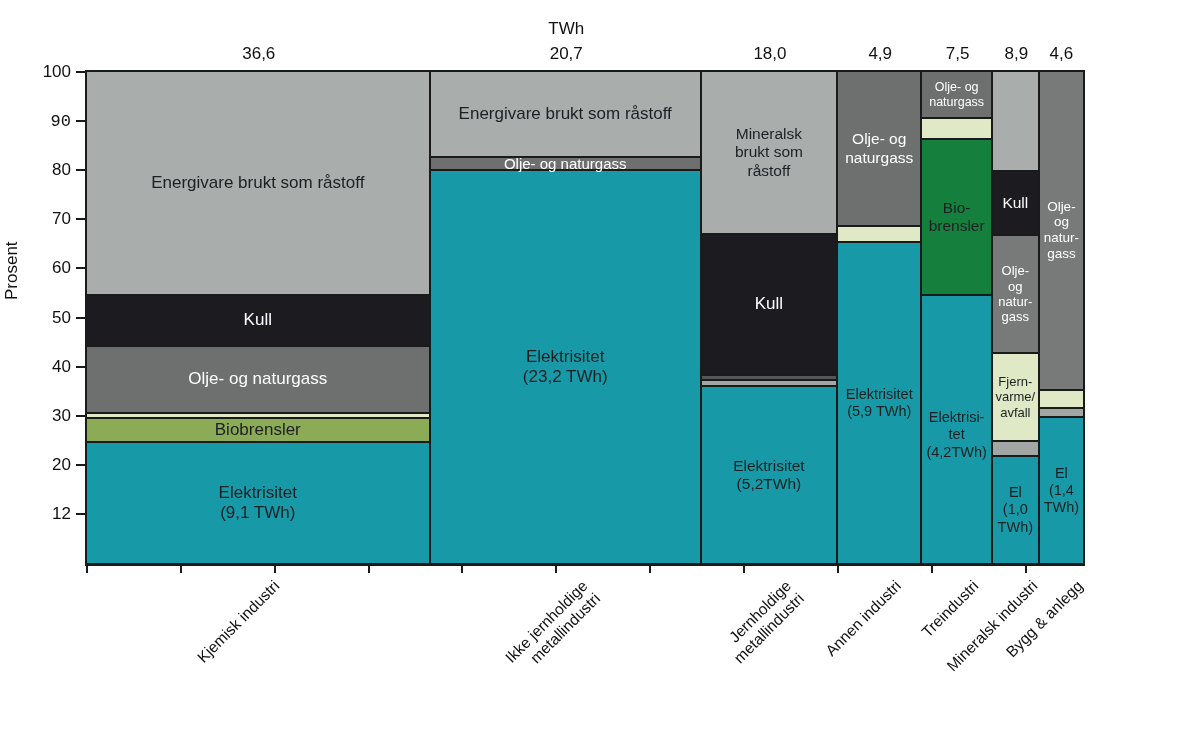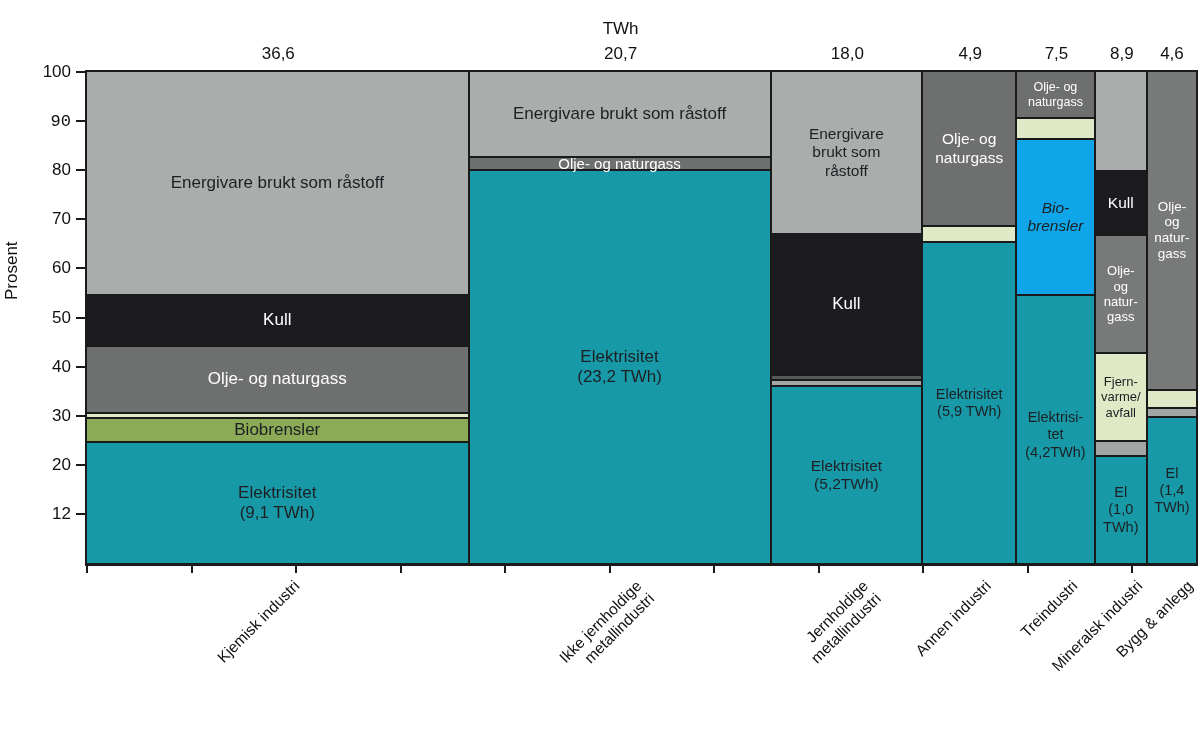--- a/index.html
+++ b/index.html
@@ -1,18 +1,18 @@
 <!DOCTYPE html>
 <html><head>
 <meta charset="utf-8">
 <style>
   html,body{margin:0;padding:0;background:#ffffff;}
   #page{position:relative;width:1200px;height:730px;background:#ffffff;overflow:hidden;
         font-family:"Liberation Sans",sans-serif;color:#1c2023;}
-  #plot{position:absolute;left:85px;top:70px;width:1113px;height:496px;
+  #plot{position:absolute;left:85px;top:70px;width:1000px;height:496px;
         box-sizing:border-box;border:2px solid #1a1a1a;border-bottom-width:3px;background:#fff;}
   .col{position:absolute;top:0;bottom:0;box-sizing:border-box;}
   .col:not(.last){border-right:2px solid #1a1a1a;}
   .seg{position:absolute;left:0;right:0;box-sizing:border-box;
        display:flex;align-items:center;justify-content:center;text-align:center;}
   .seg:not(.topmost){border-top:2px solid #1a1a1a;}
   .seg-label{position:relative;z-index:5;white-space:pre-line;line-height:1.18;pointer-events:none;}
   .ytick{position:absolute;right:100%;width:9px;height:2px;background:#1a1a1a;margin-right:2px;}
   .ytick-label{position:absolute;right:100%;margin-right:16px;font-size:17px;white-space:nowrap;
                transform:translateY(50%);color:#111;}
@@ -109,21 +109,21 @@
         <div class="seg" style="bottom: 0%; height: 36.2%; background: rgb(24, 153, 167);">
           <span class="seg-label" style="font-size: 15.5px; color: rgb(28, 32, 35);">Elektrisitet
 (5,2TWh)</span>
         </div>
         <div class="seg" style="bottom: 36.2%; height: 1.3%; background: rgb(162, 166, 165);"></div>
         <div class="seg" style="bottom: 37.5%; height: 1%; background: rgb(85, 88, 91);"></div>
         <div class="seg" style="bottom: 38.5%; height: 28.7%; background: rgb(27, 27, 32);">
           <span class="seg-label" style="font-size: 17px; color: rgb(255, 255, 255);">Kull</span>
         </div>
         <div class="seg topmost" style="bottom: 67.2%; height: 32.8%; background: rgb(169, 173, 172);">
-          <span class="seg-label" style="font-size: 15.5px; color: rgb(28, 32, 35);">Energivare
+          <span class="seg-label" style="font-size: 15.5px; color: rgb(28, 32, 35);">Mineralsk
 brukt som
 råstoff</span>
         </div>
       </div>
       <div class="twh-val" style="left: 68.5674%;">18,0</div>
       <div class="cat" style="left: calc(68.5674% + 12px);">
         <div class="cat-inner">Jernholdige
 metallindustri</div>
       </div>
       <div class="col" style="left: 75.4006%; width: 8.48256%;">
@@ -140,21 +140,21 @@
       <div class="twh-val" style="left: 79.6418%;">4,9</div>
       <div class="cat" style="left: calc(79.6418% + 12px);">
         <div class="cat-inner">Annen industri</div>
       </div>
       <div class="col" style="left: 83.8831%; width: 7.0688%;">
         <div class="seg" style="bottom: 0%; height: 54.8%; background: rgb(24, 153, 167);">
           <span class="seg-label" style="font-size: 14.5px; color: rgb(28, 32, 35); margin-top: 11px;">Elektrisi-
 tet
 (4,2TWh)</span>
         </div>
-        <div class="seg" style="bottom: 54.8%; height: 31.8%; background: #0ea5e9; font-style: italic;">
+        <div class="seg" style="bottom: 54.8%; height: 31.8%; background: #15803d;">
           <span class="seg-label" style="font-size: 15.5px; color: rgb(28, 32, 35);">Bio-
 brensler</span>
         </div>
         <div class="seg" style="bottom: 86.6%; height: 4.2%; background: rgb(223, 233, 198);"></div>
         <div class="seg topmost" style="bottom: 90.8%; height: 9.2%; background: rgb(110, 112, 111);">
           <span class="seg-label" style="font-size: 12.5px; color: rgb(255, 255, 255);">Olje- og
 naturgass</span>
         </div>
       </div>
       <div class="twh-val" style="left: 87.4175%;">7,5</div>

